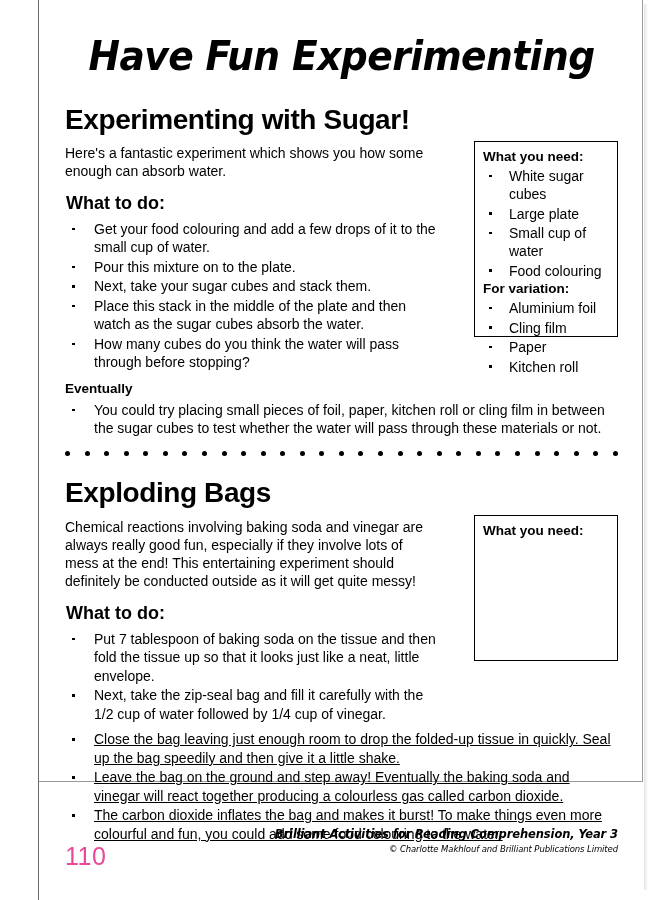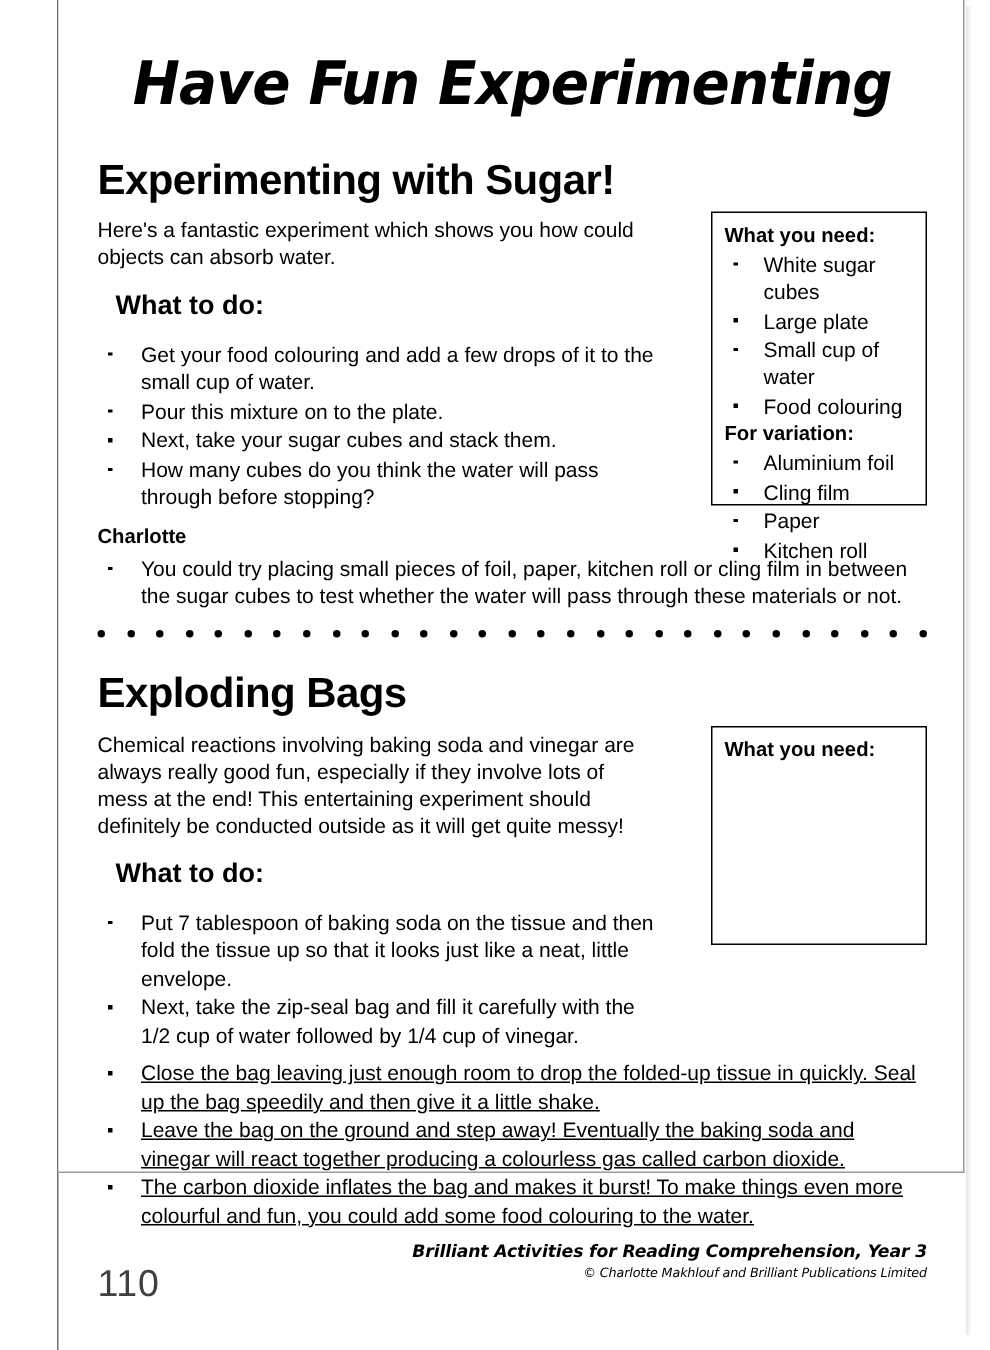--- a/index.html
+++ b/index.html
@@ -72,21 +72,21 @@
     font-weight: bold;
     font-size: 28px;
     letter-spacing: -0.4px;
     margin: 0;
     line-height: 1.15;
   }
   .sub-title {
     font-family: "Liberation Sans", sans-serif;
     font-weight: bold;
     font-size: 18px;
-    margin: 12px;
+    margin: 1px;
     line-height: 1.2;
   }
   .mini-title {
     font-family: "Liberation Sans", sans-serif;
     font-weight: bold;
     font-size: 13.5px;
     margin: 0;
     line-height: 1.2;
   }
 
@@ -162,21 +162,21 @@
     left: 26px;
     top: 826px;
     width: 553px;
   }
   .page-number {
     position: absolute;
     left: 0;
     top: 16px;
     font-size: 25px;
     font-weight: normal;
-    color: #404040;
+    color: #ec4899;
     letter-spacing: 0.5px;
   }
   .footer-credits {
     position: absolute;
     right: 0;
     top: 0;
     text-align: right;
   }
   .footer-book {
     font-family: "DejaVu Sans", sans-serif;
@@ -205,28 +205,29 @@
 
   <div class="content">
 
     <h1 class="page-title">Have Fun Experimenting</h1>
 
     <div style="position:relative; margin-top:26px;">
 
       <h2 class="section-title">Experimenting with Sugar!</h2>
 
       <div class="col-narrow" style="margin-top:8px;">
-        <p class="para">Here's a fantastic experiment which shows you how could objects can absorb water.</p>
+        <p class="para">Here's a fantastic experiment which shows you how some enough can absorb water.</p>
 
         <h3 class="sub-title" style="margin-top:13px;">What to do:</h3>
 
         <ul class="bullets" style="margin-top:5px;">
           <li>Get your food colouring and add a few drops of it to the small cup of water.</li>
           <li>Pour this mixture on to the plate.</li>
           <li>Next, take your sugar cubes and stack them.</li>
+          <li>Place this stack in the middle of the plate and then watch as the sugar cubes absorb the water.</li>
           <li>How many cubes do you think the water will pass through before stopping?</li>
         </ul>
       </div>
 
       <div class="need-box" style="left:409px; top:37px; width:144px; height:196px;">
         <div class="mini-title">What you need:</div>
         <ul class="bullets">
           <li>White sugar cubes</li>
           <li>Large plate</li>
           <li>Small cup of water</li>
@@ -234,21 +235,21 @@
         </ul>
         <div class="mini-title" style="margin-top:1px;">For variation:</div>
         <ul class="bullets">
           <li>Aluminium foil</li>
           <li>Cling film</li>
           <li>Paper</li>
           <li>Kitchen roll</li>
         </ul>
       </div>
 
-      <h3 class="mini-title" style="margin-top:9px;">Charlotte</h3>
+      <h3 class="mini-title" style="margin-top:9px;">Eventually</h3>
 
       <ul class="bullets" style="margin-top:4px;">
         <li>You could try placing small pieces of foil, paper, kitchen roll or cling film in between the sugar cubes to test whether the water will pass through these materials or not.</li>
       </ul>
     </div>
 
     <div class="dot-rule" style="margin-top:13px;">
       <span></span>
       <span></span>
       <span></span>

